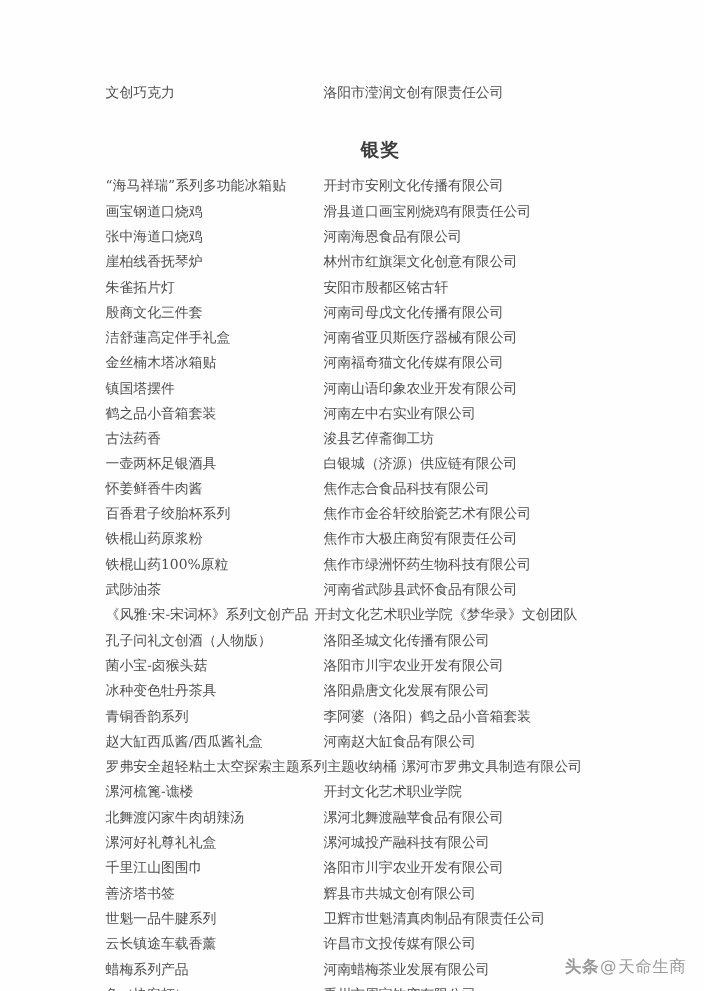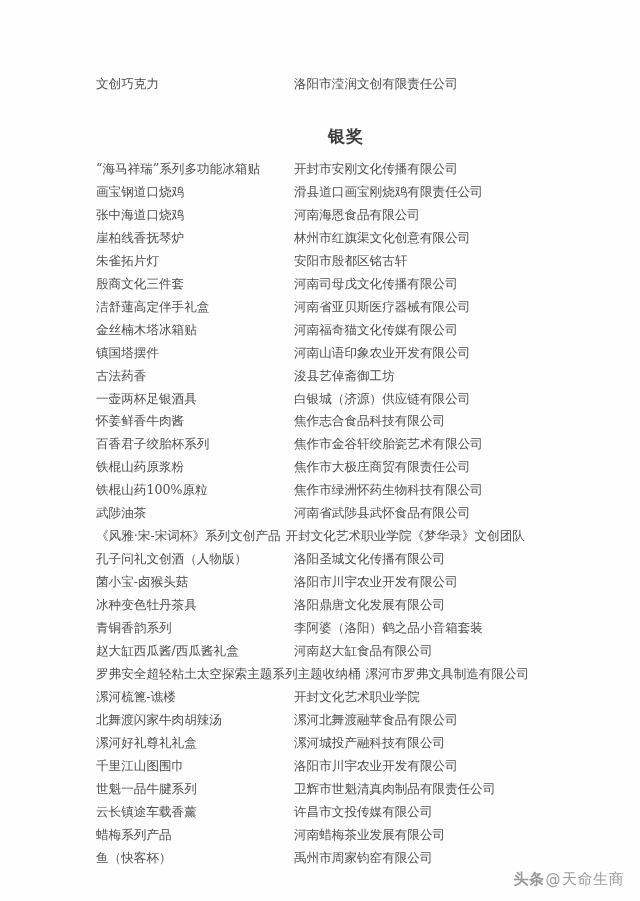--- a/index.html
+++ b/index.html
@@ -113,38 +113,40 @@
   <div class="award-list">
       <div class="award-row"><span class="product">“海马祥瑞”系列多功能冰箱贴</span><span class="org">开封市安刚文化传播有限公司</span></div>
       <div class="award-row"><span class="product">画宝钢道口烧鸡</span><span class="org">滑县道口画宝刚烧鸡有限责任公司</span></div>
       <div class="award-row"><span class="product">张中海道口烧鸡</span><span class="org">河南海恩食品有限公司</span></div>
       <div class="award-row"><span class="product">崖柏线香抚琴炉</span><span class="org">林州市红旗渠文化创意有限公司</span></div>
       <div class="award-row"><span class="product">朱雀拓片灯</span><span class="org">安阳市殷都区铭古轩</span></div>
       <div class="award-row"><span class="product">殷商文化三件套</span><span class="org">河南司母戊文化传播有限公司</span></div>
       <div class="award-row"><span class="product">洁舒蓮高定伴手礼盒</span><span class="org">河南省亚贝斯医疗器械有限公司</span></div>
       <div class="award-row"><span class="product">金丝楠木塔冰箱贴</span><span class="org">河南福奇猫文化传媒有限公司</span></div>
       <div class="award-row"><span class="product">镇国塔摆件</span><span class="org">河南山语印象农业开发有限公司</span></div>
+      <div class="award-row"><span class="product">鹤之品小音箱套装</span><span class="org">河南左中右实业有限公司</span></div>
       <div class="award-row"><span class="product">古法药香</span><span class="org">浚县艺倬斋御工坊</span></div>
       <div class="award-row"><span class="product">一壶两杯足银酒具</span><span class="org">白银城（济源）供应链有限公司</span></div>
       <div class="award-row"><span class="product">怀姜鲜香牛肉酱</span><span class="org">焦作志合食品科技有限公司</span></div>
       <div class="award-row"><span class="product">百香君子绞胎杯系列</span><span class="org">焦作市金谷轩绞胎瓷艺术有限公司</span></div>
       <div class="award-row"><span class="product">铁棍山药原浆粉</span><span class="org">焦作市大极庄商贸有限责任公司</span></div>
       <div class="award-row"><span class="product">铁棍山药100%原粒</span><span class="org">焦作市绿洲怀药生物科技有限公司</span></div>
       <div class="award-row"><span class="product">武陟油茶</span><span class="org">河南省武陟县武怀食品有限公司</span></div>
       <div class="award-row wide"><span class="product">《风雅·宋-宋词杯》系列文创产品</span><span class="org">开封文化艺术职业学院《梦华录》文创团队</span></div>
       <div class="award-row"><span class="product">孔子问礼文创酒（人物版）</span><span class="org">洛阳圣城文化传播有限公司</span></div>
       <div class="award-row"><span class="product">菌小宝-卤猴头菇</span><span class="org">洛阳市川宇农业开发有限公司</span></div>
       <div class="award-row"><span class="product">冰种变色牡丹茶具</span><span class="org">洛阳鼎唐文化发展有限公司</span></div>
       <div class="award-row"><span class="product">青铜香韵系列</span><span class="org">李阿婆（洛阳）鹤之品小音箱套装</span></div>
       <div class="award-row"><span class="product">赵大缸西瓜酱/西瓜酱礼盒</span><span class="org">河南赵大缸食品有限公司</span></div>
       <div class="award-row wide"><span class="product">罗弗安全超轻粘土太空探索主题系列主题收纳桶</span><span class="org">漯河市罗弗文具制造有限公司</span></div>
       <div class="award-row"><span class="product">漯河梳篦-谯楼</span><span class="org">开封文化艺术职业学院</span></div>
       <div class="award-row"><span class="product">北舞渡闪家牛肉胡辣汤</span><span class="org">漯河北舞渡融苹食品有限公司</span></div>
       <div class="award-row"><span class="product">漯河好礼尊礼礼盒</span><span class="org">漯河城投产融科技有限公司</span></div>
       <div class="award-row"><span class="product">千里江山图围巾</span><span class="org">洛阳市川宇农业开发有限公司</span></div>
+      <div class="award-row"><span class="product">善济塔书签</span><span class="org">辉县市共城文创有限公司</span></div>
       <div class="award-row"><span class="product">世魁一品牛腱系列</span><span class="org">卫辉市世魁清真肉制品有限责任公司</span></div>
       <div class="award-row"><span class="product">云长镇途车载香薰</span><span class="org">许昌市文投传媒有限公司</span></div>
       <div class="award-row"><span class="product">蜡梅系列产品</span><span class="org">河南蜡梅茶业发展有限公司</span></div>
       <div class="award-row"><span class="product">鱼（快客杯）</span><span class="org">禹州市周家钧窑有限公司</span></div>
     </div>
 
   <div class="watermark">
     <span class="wm-brand">头条</span><span class="wm-at">@</span><span class="wm-account">天命生商</span>
   </div>
 

